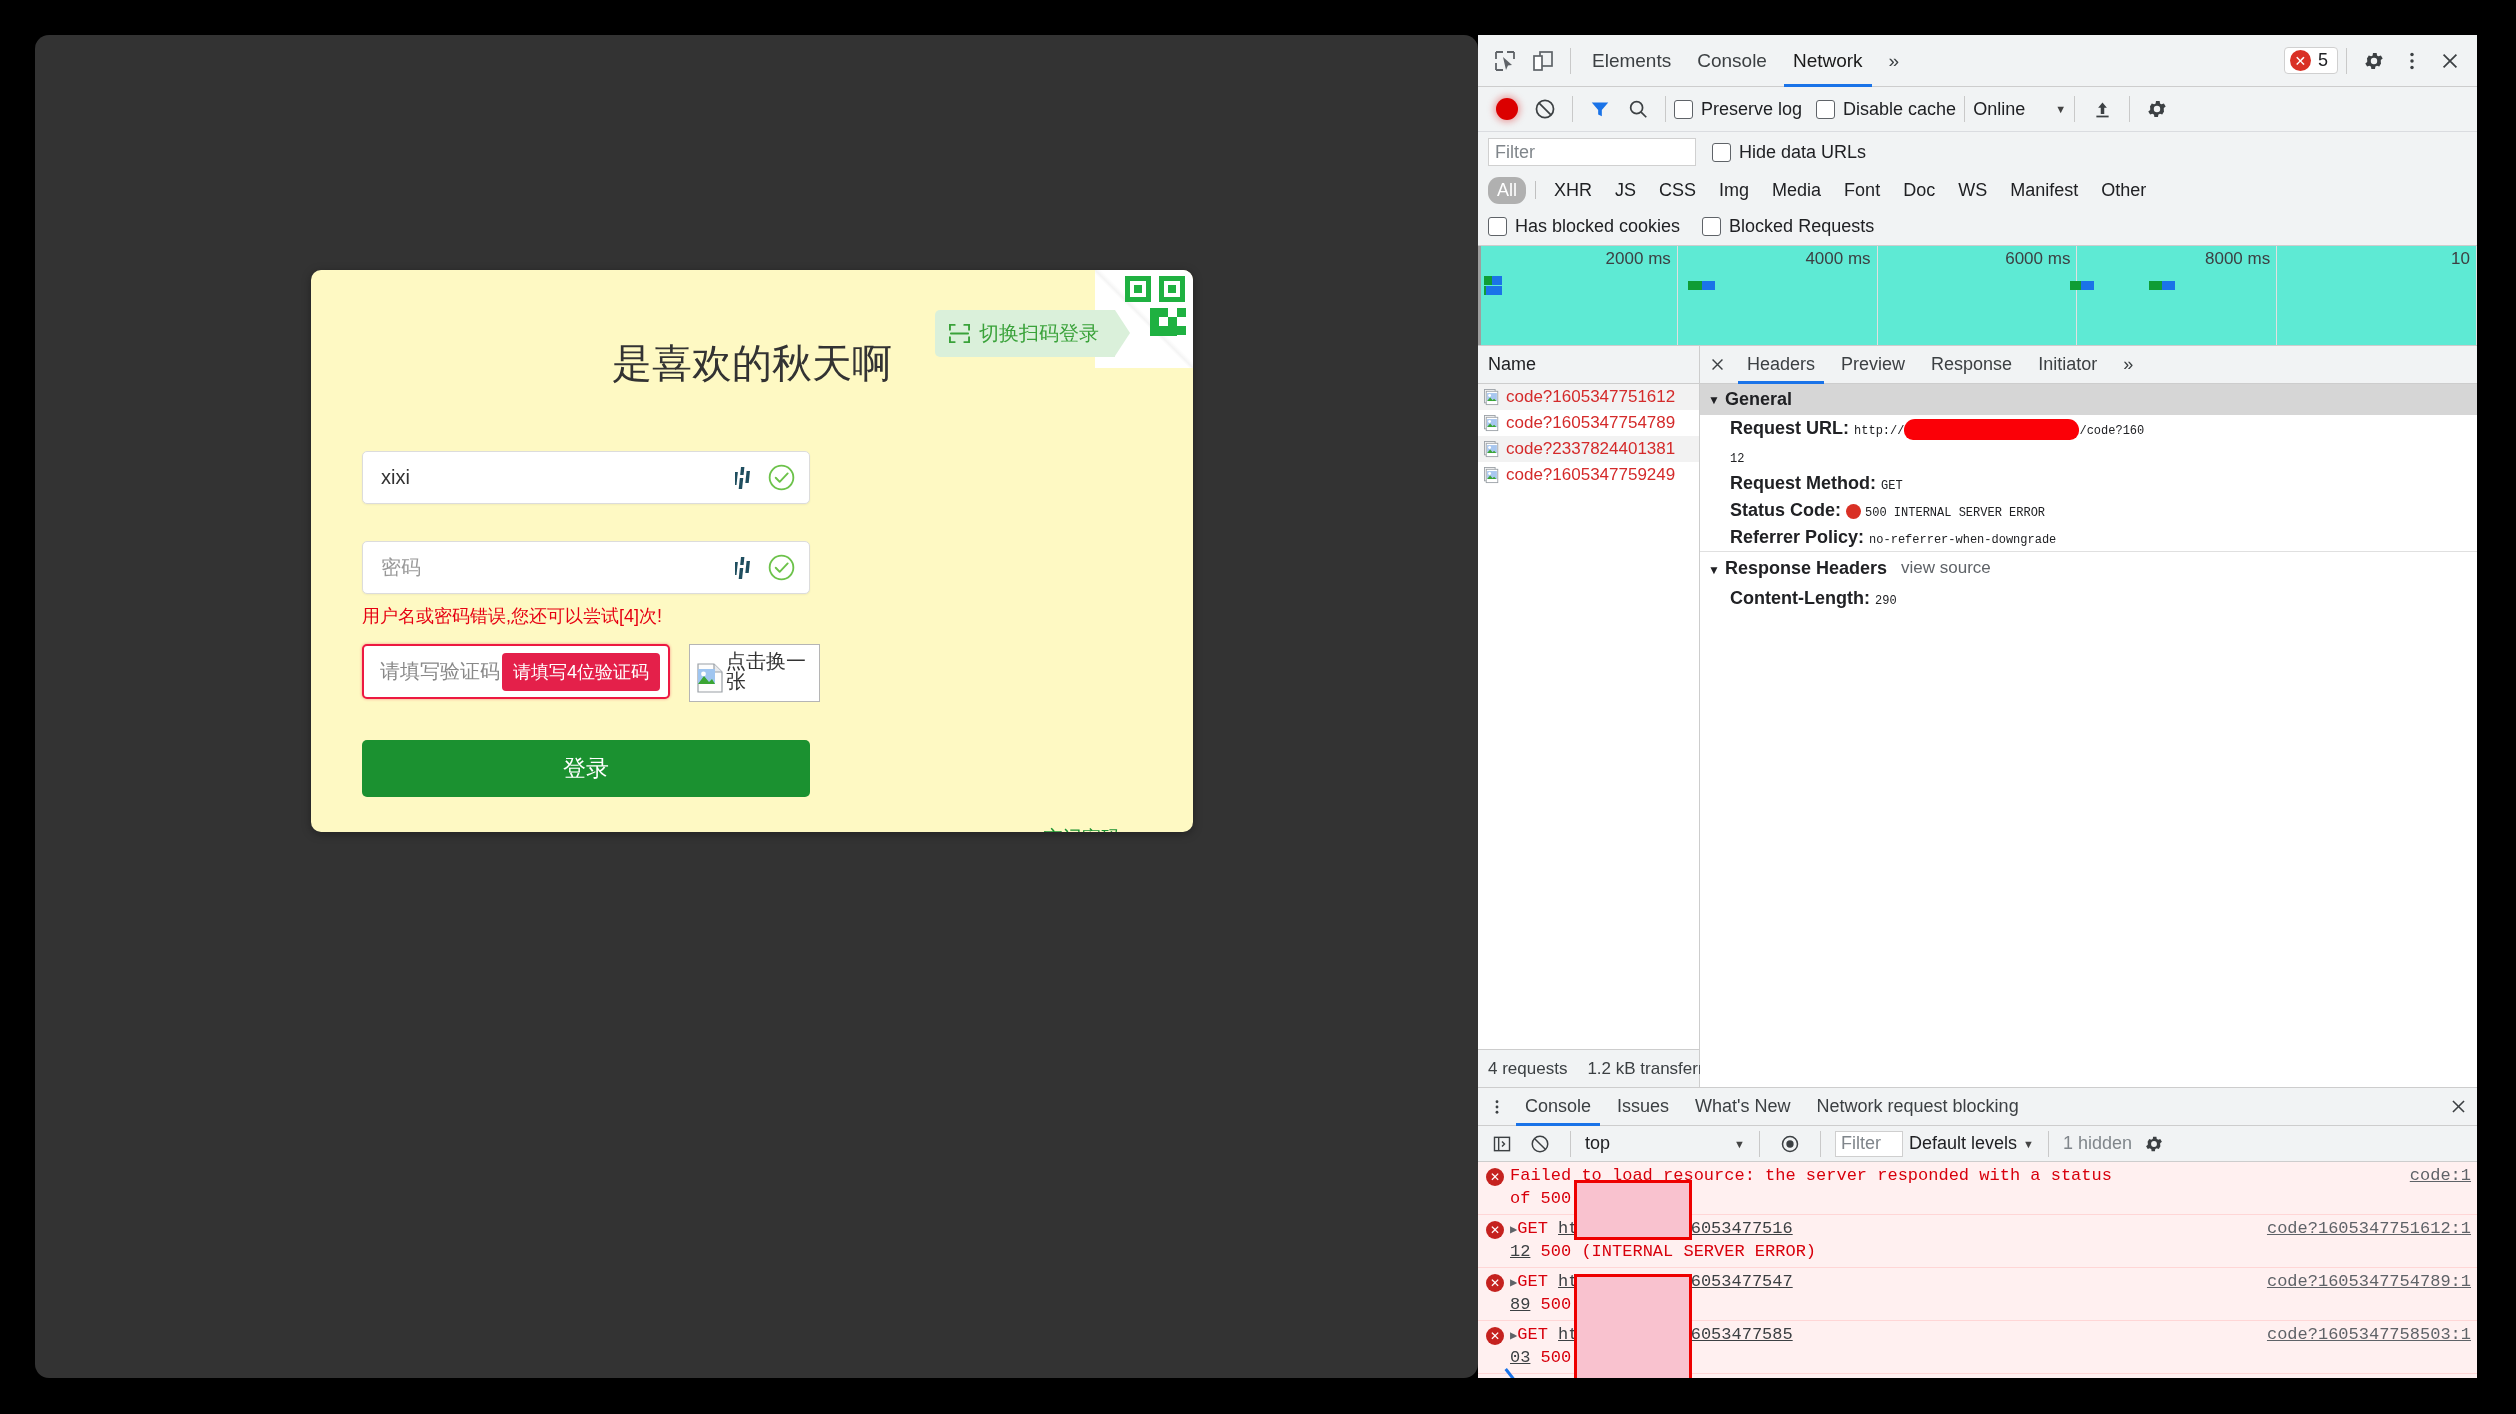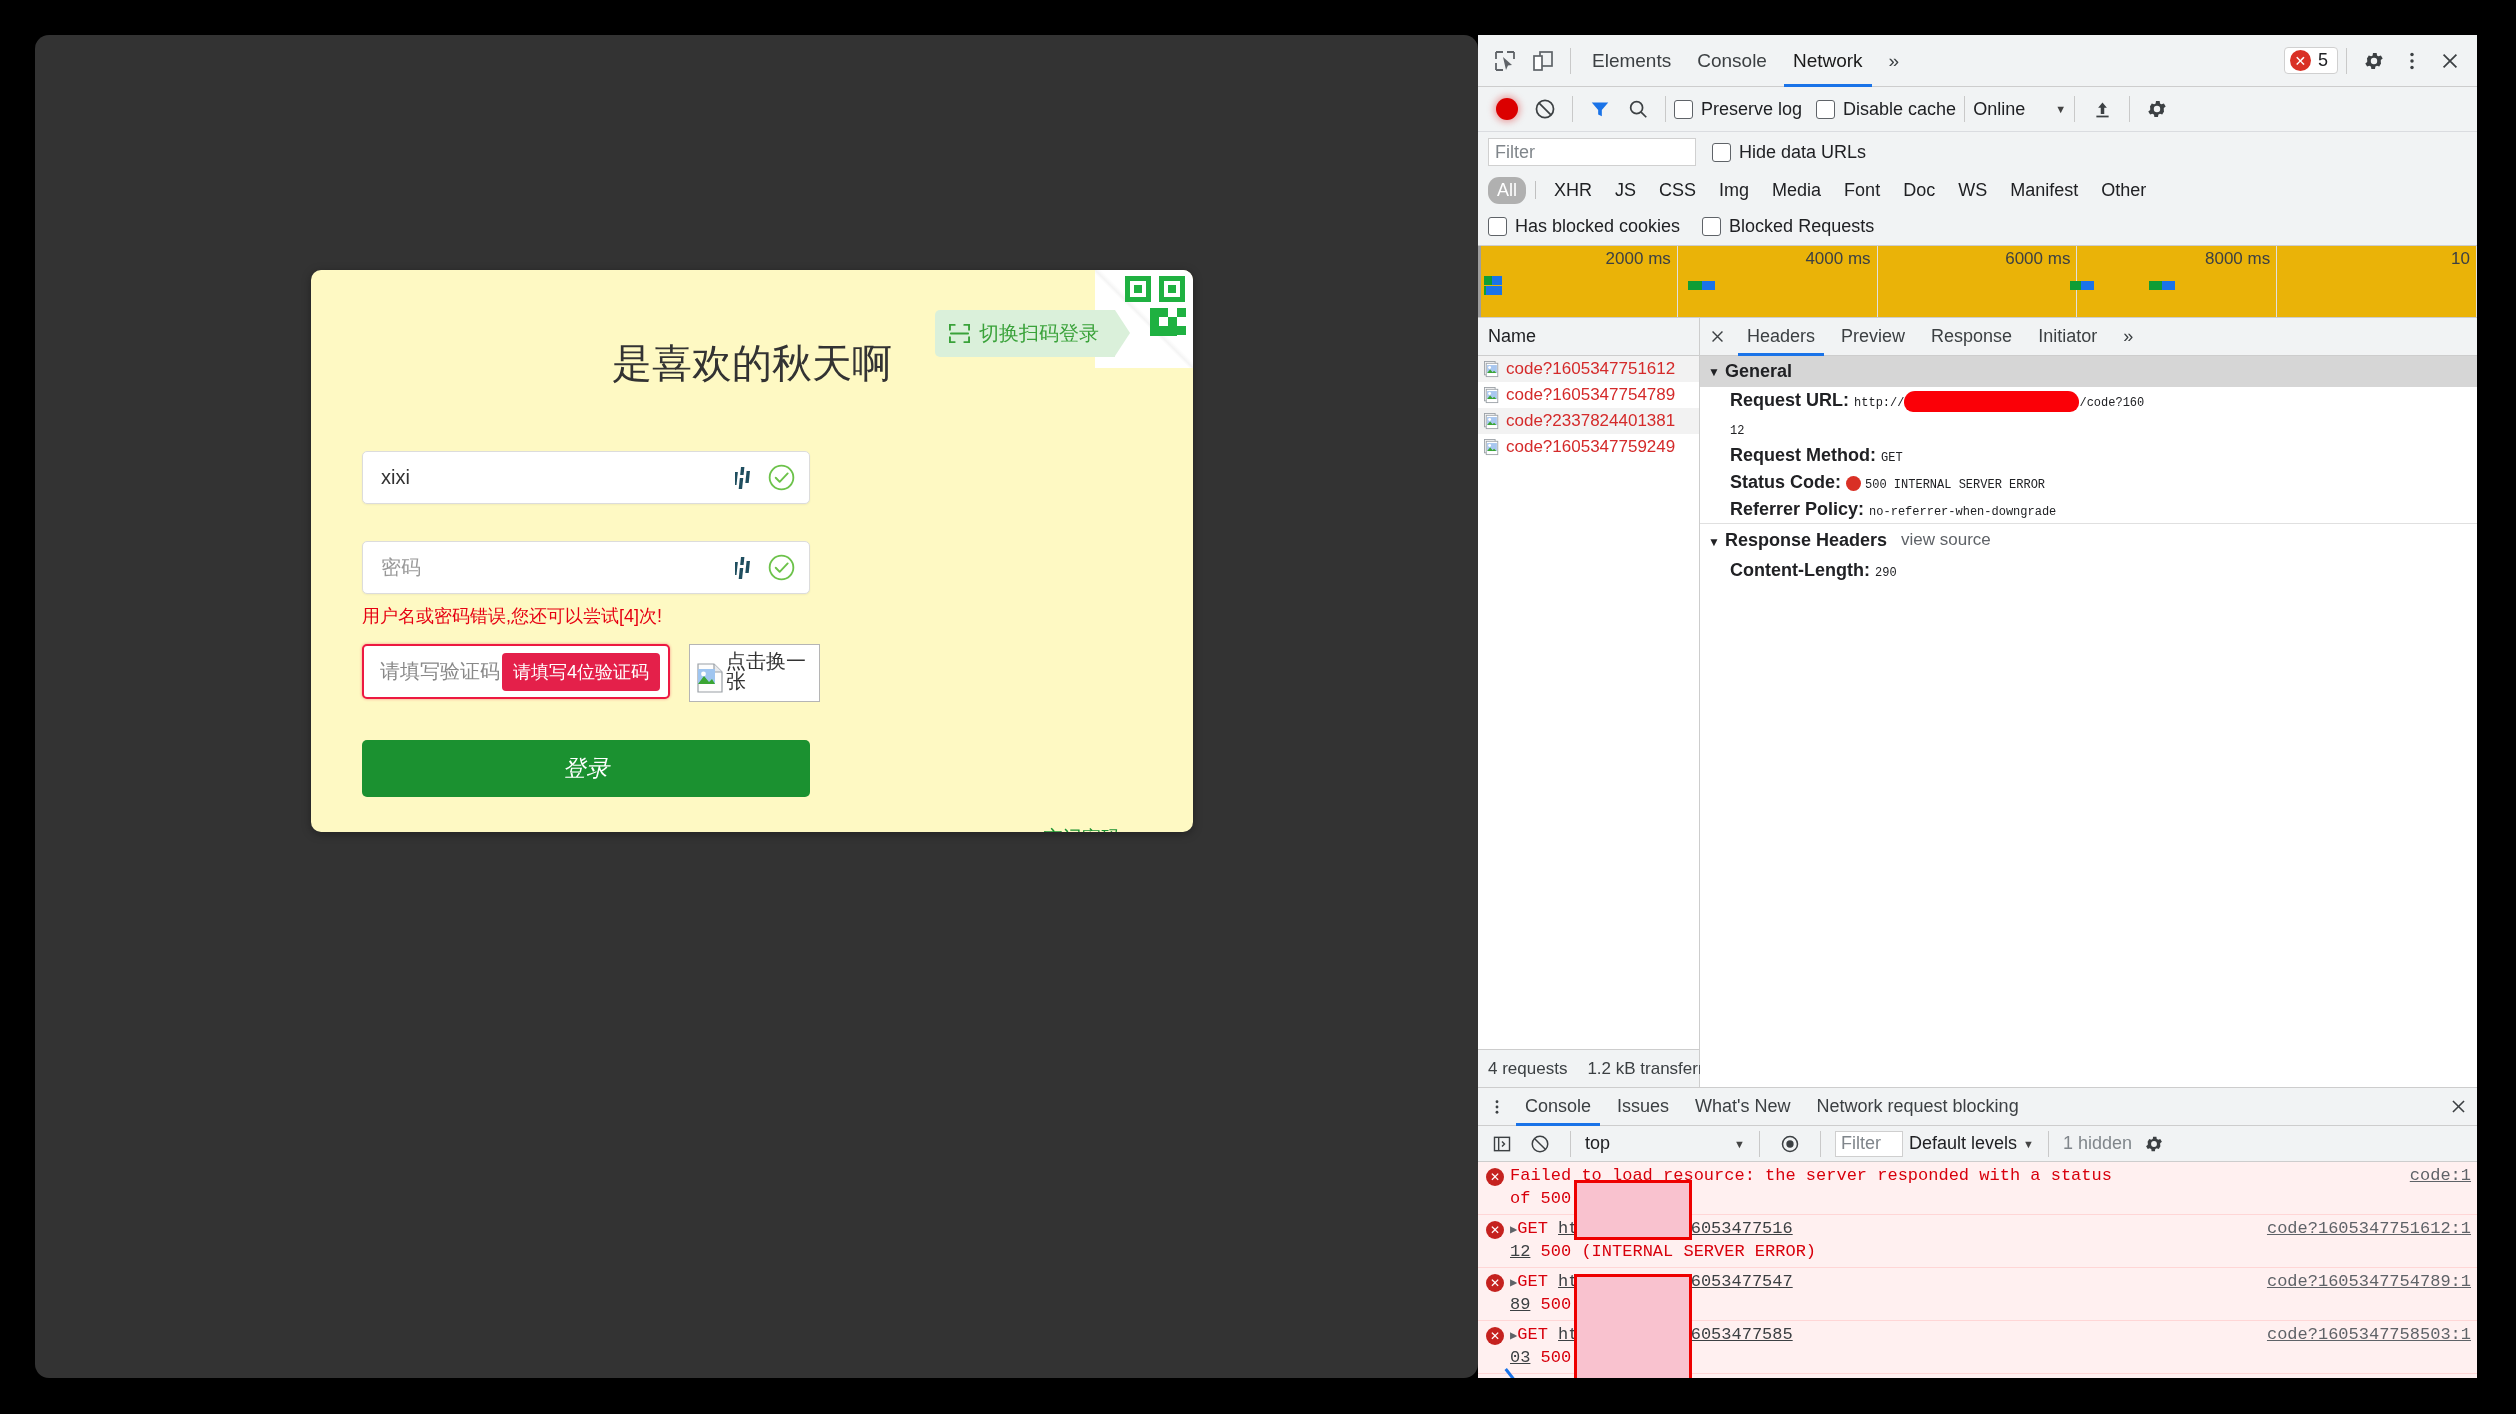--- a/index.html
+++ b/index.html
@@ -113,21 +113,20 @@
   .captcha-img .brokenimg { width: 28px; height: 30px; flex: none; }
   .captcha-img .lbl { font-size: 20px; color: #333; line-height: 1; padding-bottom: 2px; }
 
   .login-btn {
     position: absolute; left: 51px; top: 470px;
     width: 448px; height: 57px;
     background: #1b9130; color: #fff;
     border: none; border-radius: 5px;
     font-size: 23px; cursor: pointer;
     font-family: "Liberation Sans", "DejaVu Sans", sans-serif;
-    font-style: italic;
   }
   .forgot {
     position: absolute; right: 51px; top: 555px;
     font-size: 19px; color: #1b9130; text-decoration: underline;
   }
 
   
   .devtools {
     position: absolute; left: 1478px; top: 35px;
     width: 999px; height: 1343px;
@@ -199,21 +198,21 @@
   .type-chip.on { background: #b0b0b0; color: #fff; }
   .type-sep { width: 1px; height: 18px; background: #c0c0c0; margin: 0 4px; }
   .blocked-row {
     height: 38px; flex: none; background: #f1f3f4;
     border-bottom: 1px solid #cdcdcd;
     display: flex; align-items: center; padding: 0 10px; gap: 22px;
   }
 
   
   .overview {
-    height: 72px; flex: none; background: #eab308;
+    height: 100px; flex: none; background: #5eead4;
     border-bottom: 1px solid #cdcdcd; position: relative; overflow: hidden;
   }
   .ov-grid { position: absolute; inset: 0; display: flex; }
   .ov-cell { flex: 1; border-right: 1px solid #e0e0e0; position: relative; }
   .ov-cell span { position: absolute; right: 6px; top: 3px; font-size: 17px; color: #3c4043; }
   .ov-bar { position: absolute; height: 9px; }
   .ov-left-edge { position:absolute; left:0; top:0; bottom:0; width:3px; background:#9e9e9e; }
 
   
   .dt-body { flex: 1; display: flex; min-height: 0; border-bottom: 1px solid #cdcdcd; }

